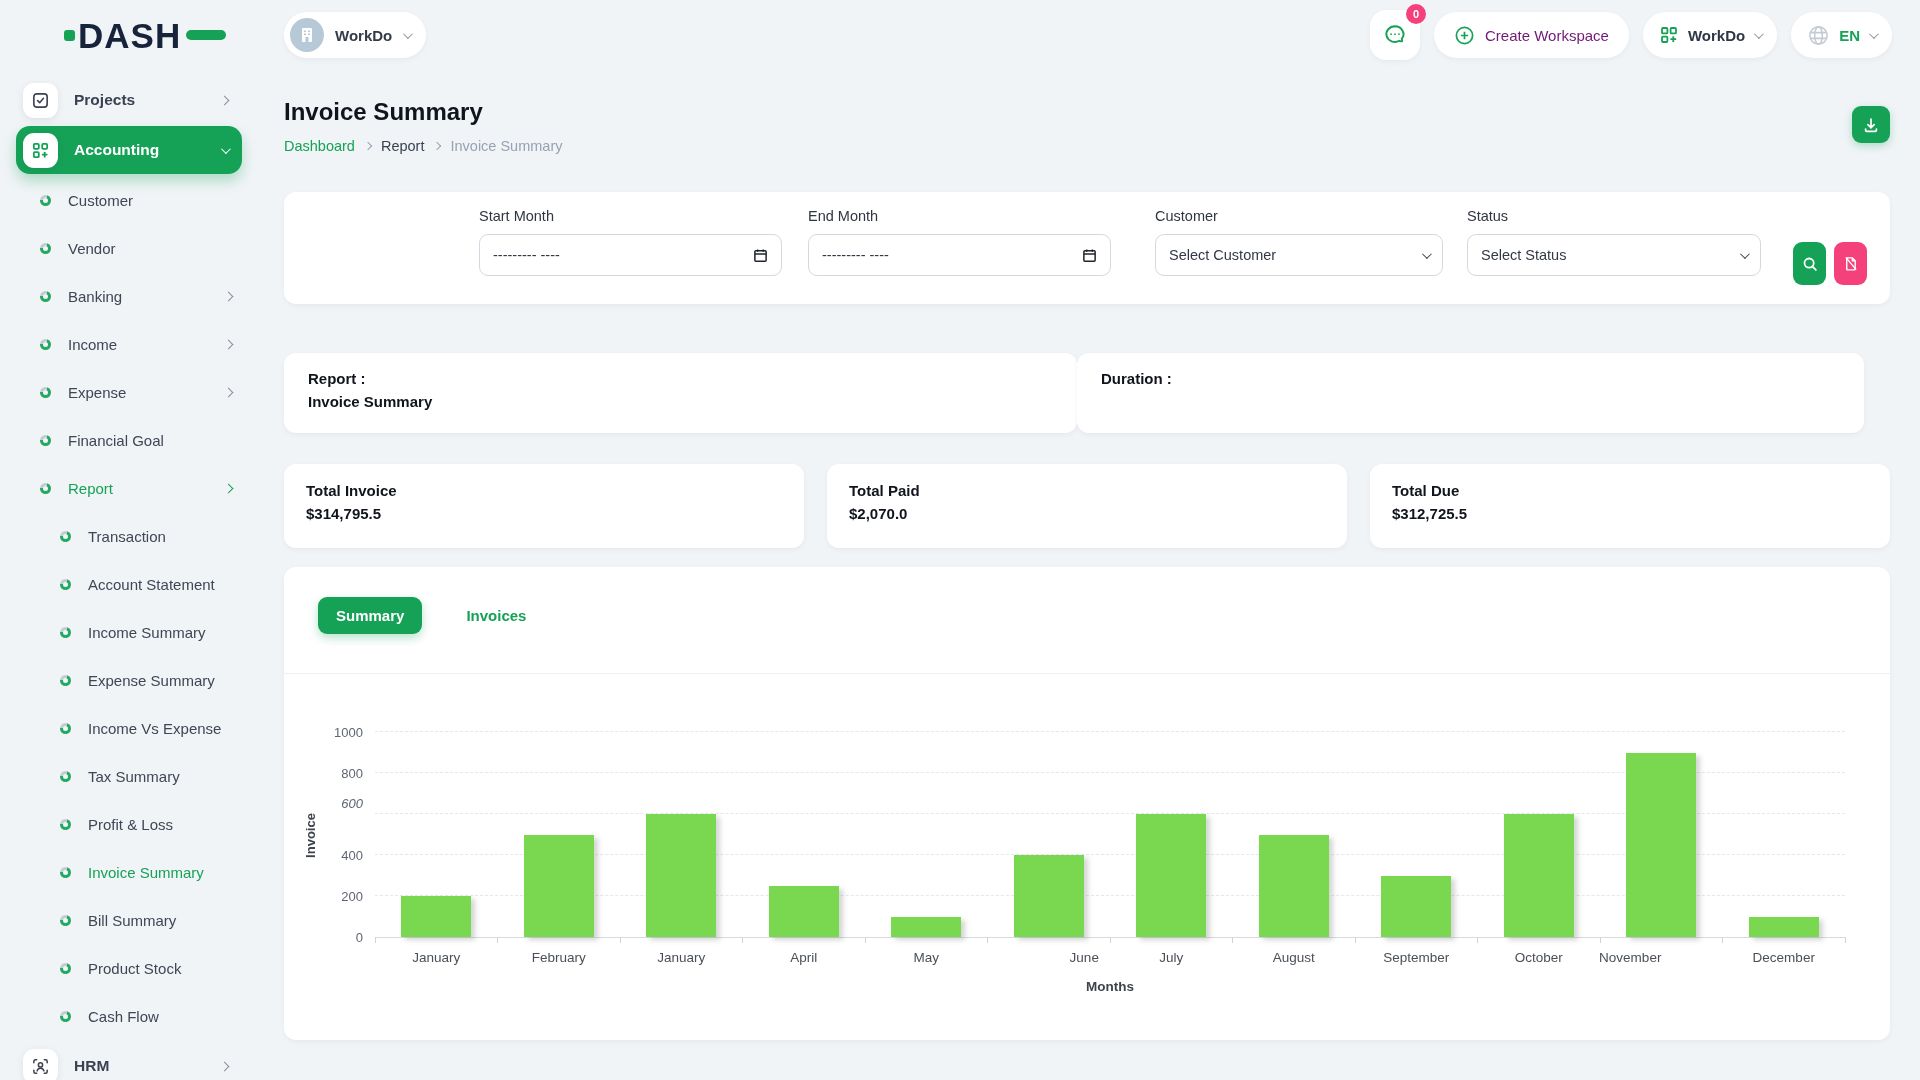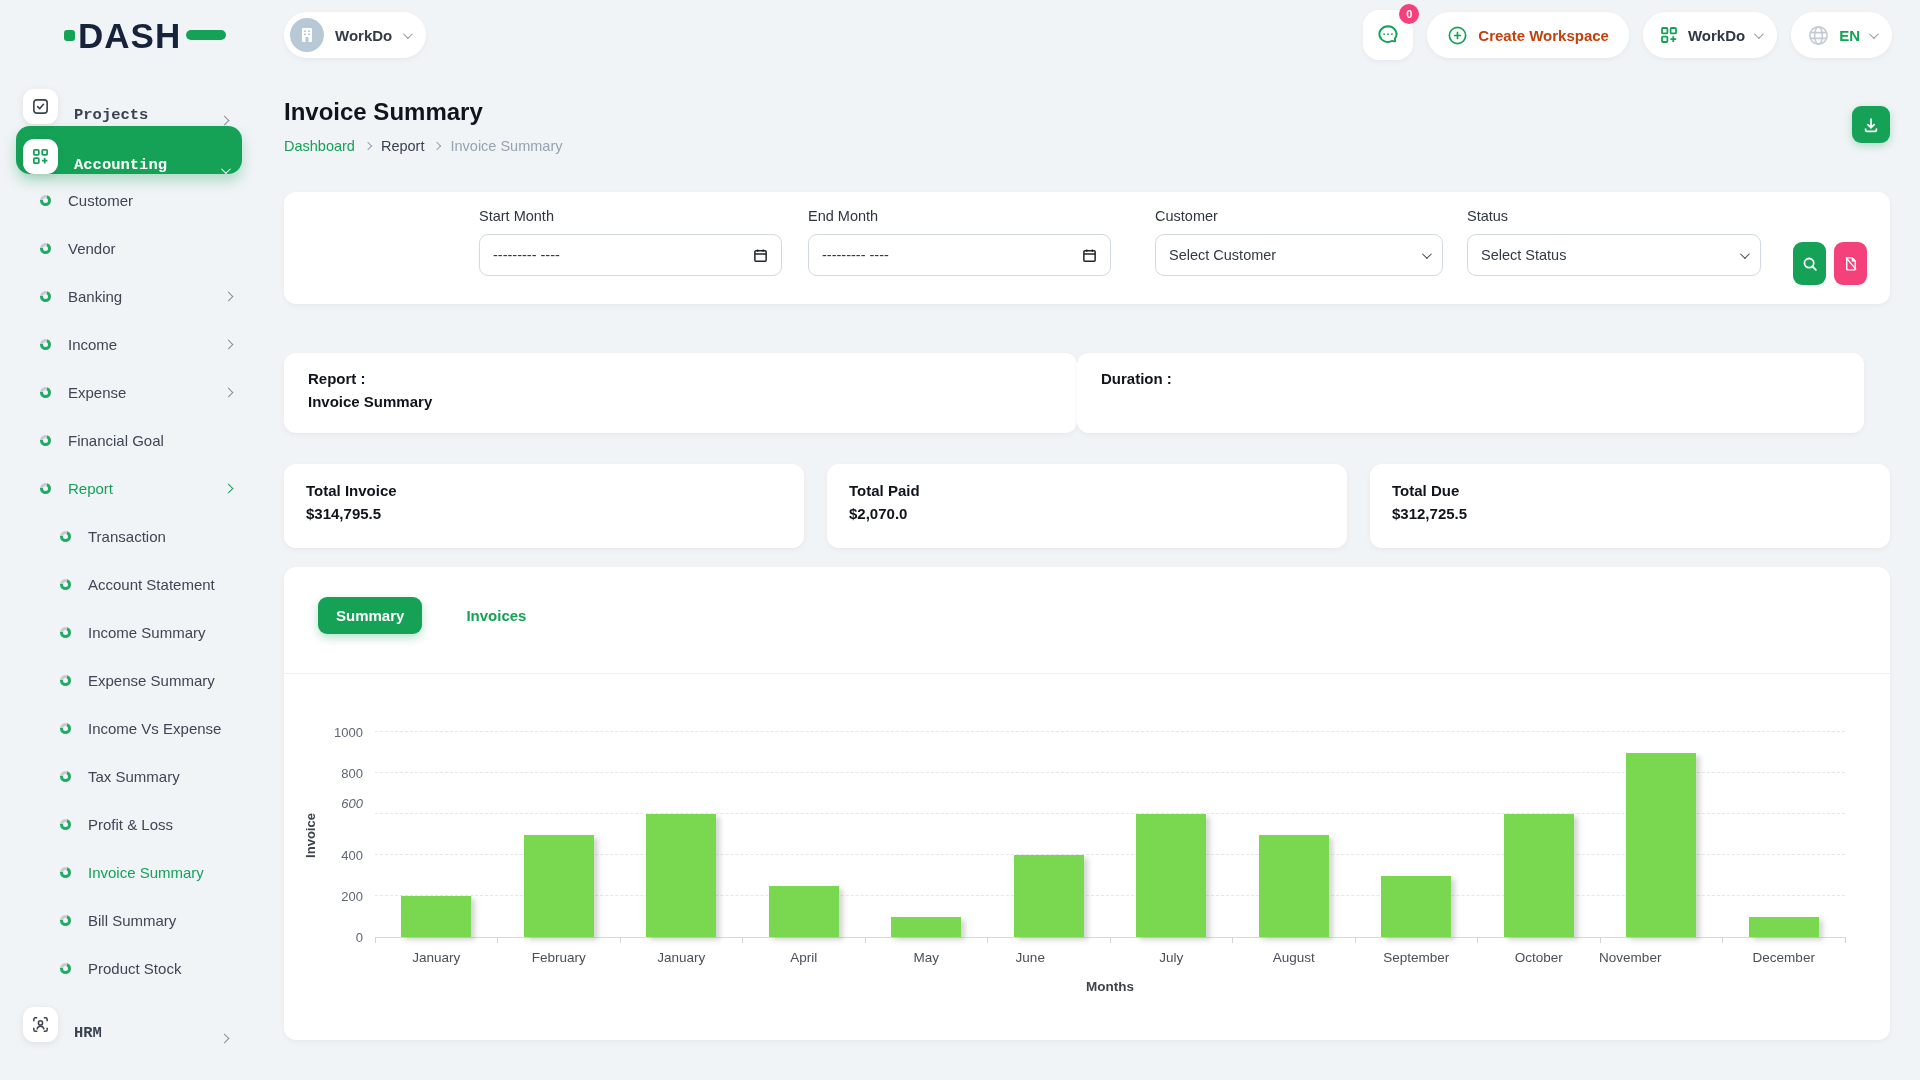--- a/index.html
+++ b/index.html
@@ -26,32 +26,32 @@
   .logo-dot{ width:11px; height:11px; border-radius:3px; background:var(--green); margin-right:3px; }
   .logo-text{ font-size:35px; font-weight:800; letter-spacing:1px; color:var(--navy); line-height:1; }
   .logo-dash{ width:40px; height:10px; border-radius:5px; background:var(--green); margin-left:5px; }
   .pill{ background:#fff; border-radius:24px; height:46px; display:flex; align-items:center; box-shadow:var(--card-shadow); }
   .ws-pill{ margin-left:26px; padding:0 16px 0 6px; gap:11px; }
   .avatar{ width:34px; height:34px; border-radius:50%; background:#B7C9D6; display:flex; align-items:center; justify-content:center; }
   .ws-label{ font-size:15px; font-weight:600; color:#343B47; }
   .right-cluster{ margin-left:auto; margin-right:28px; display:flex; align-items:center; gap:14px; }
   .notif-pill{ width:50px; height:50px; border-radius:16px; justify-content:center; position:relative; }
   .badge{ position:absolute; top:-6px; right:-6px; min-width:20px; height:20px; border-radius:10px; background:var(--pink); color:#fff; font-size:11px; font-weight:700; display:flex; align-items:center; justify-content:center; padding:0 5px; }
-  .create-pill{ padding:0 20px; gap:10px; font-size:15px; font-weight:700; color:#c2410c; }
+  .create-pill{ padding:0 20px; gap:10px; font-size:15px; font-weight:400; color:#701a75; }
   .menu-pill{ padding:0 16px; gap:9px; font-size:15px; font-weight:600; color:#2E3745; }
   .lang-pill{ padding:0 16px; gap:9px; font-size:15px; font-weight:700; }
   .lang-code{ color:var(--green); }
   .chev{ width:7px; height:7px; border-right:1.7px solid currentColor; border-bottom:1.7px solid currentColor; display:inline-block; flex:0 0 auto; }
   .chev.right{ transform:rotate(-45deg); }
   .chev.down{ transform:rotate(45deg) translateY(-2px); }
   .chev-gray{ color:#8E96A3; }
 
   
   .sidebar{ position:absolute; top:70px; left:0; width:258px; bottom:0; padding-top:4px; overflow:hidden; }
-  .nav-main{ display:flex; align-items:flex-end; height:48px; margin:2px 16px; padding:0 14px 0 7px; border-radius:14px; color:#3A4150; cursor:pointer;font-family:Liberation Mono, monospace; }
+  .nav-main{ display:flex; align-items:center; height:48px; margin:2px 16px; padding:0 14px 0 7px; border-radius:14px; color:#3A4150; cursor:pointer; }
   .icon-box{ width:35px; height:35px; border-radius:11px; background:#fff; box-shadow:0 2px 7px rgba(40,50,60,.10); display:flex; align-items:center; justify-content:center; flex:0 0 auto; }
   .nav-main .nav-label{ margin-left:16px; font-size:15.5px; font-weight:600; }
   .nav-main .chev{ margin-left:auto; color:#868E9A; }
   .nav-main.pill-active{ background:var(--green); box-shadow:0 7px 14px rgba(21,162,87,.30); color:#fff; }
   .nav-main.pill-active .nav-label{ color:#fff; font-weight:700; }
   .nav-main.pill-active .chev{ color:#fff; }
   .nav-sub{ display:flex; align-items:center; height:48px; padding:0 26px 0 40px; font-size:15px; color:#3F4654; cursor:pointer; }
   .nav-sub.lvl2{ padding-left:60px; }
   .nav-sub .nav-label{ margin-left:17px; }
   .nav-sub .chev{ margin-left:auto; color:#868E9A; }
@@ -280,20 +280,25 @@
 
   </div>
     <div class="nav-sub lvl2">
     <span class="bullet"></span>
     <span class="nav-label">Bill Summary</span>
 
   </div>
     <div class="nav-sub lvl2">
     <span class="bullet"></span>
     <span class="nav-label">Product Stock</span>
+
+  </div>
+    <div class="nav-sub lvl2">
+    <span class="bullet"></span>
+    <span class="nav-label">Cash Flow</span>
 
   </div>
     <div class="nav-main">
     <span class="icon-box nav-icon">
         <svg width="19" height="19" viewBox="0 0 20 20" fill="none" stroke="#3B4250" stroke-width="1.6" stroke-linecap="round">
           <path d="M3 6V4.5A1.5 1.5 0 0 1 4.5 3H6M14 3h1.5A1.5 1.5 0 0 1 17 4.5V6M17 14v1.5a1.5 1.5 0 0 1-1.5 1.5H14M6 17H4.5A1.5 1.5 0 0 1 3 15.5V14"></path>
           <circle cx="10" cy="8.3" r="2.2"></circle>
           <path d="M6.4 14.6c.6-1.8 2-2.7 3.6-2.7s3 .9 3.6 2.7"></path>
         </svg>
       </span>
@@ -434,21 +439,21 @@
         <div class="month-label" style="left: 0px; width: 122.5px;">January</div>
         <div class="bar" style="left: 148.75px; height: 102.5px; background: rgb(121, 215, 80);"></div>
         <div class="month-label" style="left: 122.5px; width: 122.5px;">February</div>
         <div class="bar" style="left: 271.25px; height: 123px; background: rgb(121, 215, 80);"></div>
         <div class="month-label" style="left: 245px; width: 122.5px;">January</div>
         <div class="bar" style="left: 393.75px; height: 51.25px; background: rgb(121, 215, 80);"></div>
         <div class="month-label" style="left: 367.5px; width: 122.5px;">April</div>
         <div class="bar" style="left: 516.25px; height: 20.5px; background: rgb(121, 215, 80);"></div>
         <div class="month-label" style="left: 490px; width: 122.5px;">May</div>
         <div class="bar" style="left: 638.75px; height: 82px; background: rgb(121, 215, 80);"></div>
-        <div class="month-label" style="left: 594px; width: 122.5px;">June</div>
+        <div class="month-label" style="left: 648px; width: 122.5px;">June</div>
         <div class="bar" style="left: 761.25px; height: 123px; background: rgb(121, 215, 80);"></div>
         <div class="month-label" style="left: 735px; width: 122.5px;">July</div>
         <div class="bar" style="left: 883.75px; height: 102.5px; background: rgb(121, 215, 80);"></div>
         <div class="month-label" style="left: 857.5px; width: 122.5px;">August</div>
         <div class="bar" style="left: 1006.25px; height: 61.5px; background: rgb(121, 215, 80);"></div>
         <div class="month-label" style="left: 980px; width: 122.5px;">September</div>
         <div class="bar" style="left: 1128.75px; height: 123px; background: rgb(121, 215, 80);"></div>
         <div class="month-label" style="left: 1102.5px; width: 122.5px;">October</div>
         <div class="bar" style="left: 1251.25px; height: 184.5px; background: rgb(121, 215, 80);"></div>
         <div class="month-label" style="left: 1194px; width: 122.5px;">November</div>

